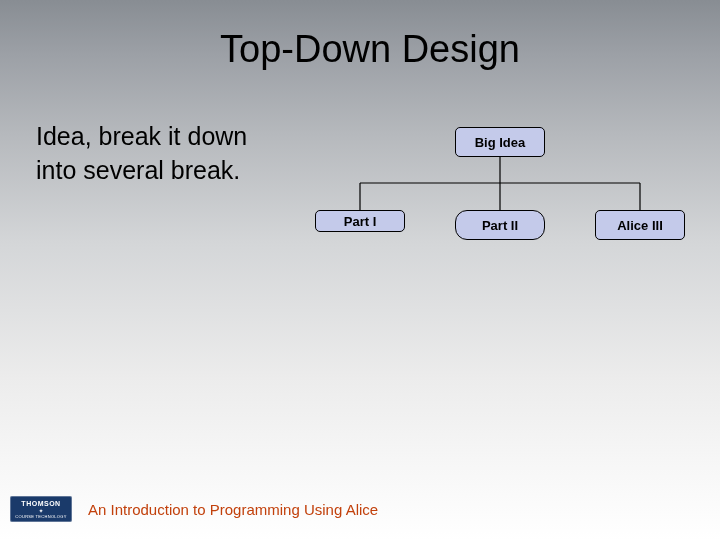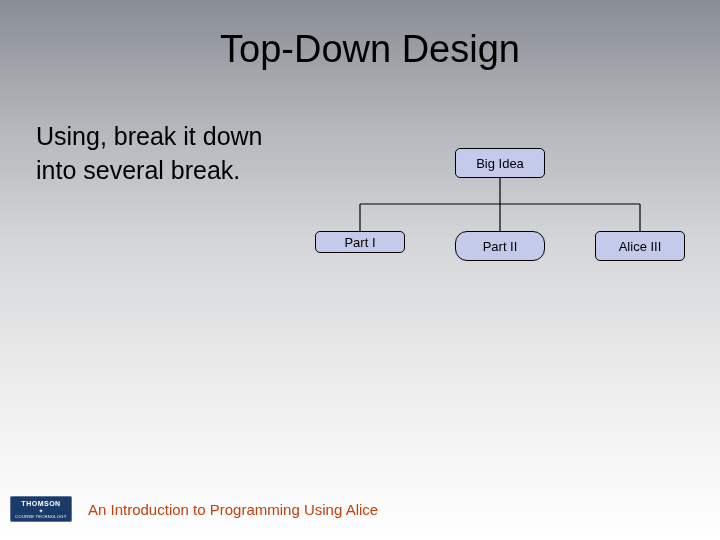--- a/index.html
+++ b/index.html
@@ -35,24 +35,25 @@
   .body-text {
     position: absolute;
     top: 120px;
     left: 36px;
     font-size: 25px;
     line-height: 1.35;
     color: #000;
   }
   .diagram {
     position: absolute;
-    top: 148px;
+    top: 127px;
     left: 300px;
     width: 400px;
     height: 140px;
+    font-weight: bold;
   }
   .node {
     position: absolute;
     background: #c4caea;
     border: 1px solid #000;
     border-radius: 5px;
     font-size: 13px;
     color: #000;
     display: flex;
     align-items: center;
@@ -116,21 +117,21 @@
     font-size: 15px;
     color: #c2410c;
   }
 </style>
 </head>
 <body>
 
 <div class="title">Top-Down Design</div>
 
 <div class="body-text">
-  <div>Using, break it down</div>
+  <div>Idea, break it down</div>
   <div>into several break.</div>
 </div>
 
 <div class="diagram">
   <div class="connector">
     <svg viewBox="0 0 400 53" preserveAspectRatio="none">
       <path d="M200 0 L200 26 M60 26 L340 26 M60 26 L60 53 M200 26 L200 53 M340 26 L340 53" stroke="#000" stroke-width="1.2" fill="none"></path>
     </svg>
   </div>
   <div class="node node-top">Big Idea</div>

